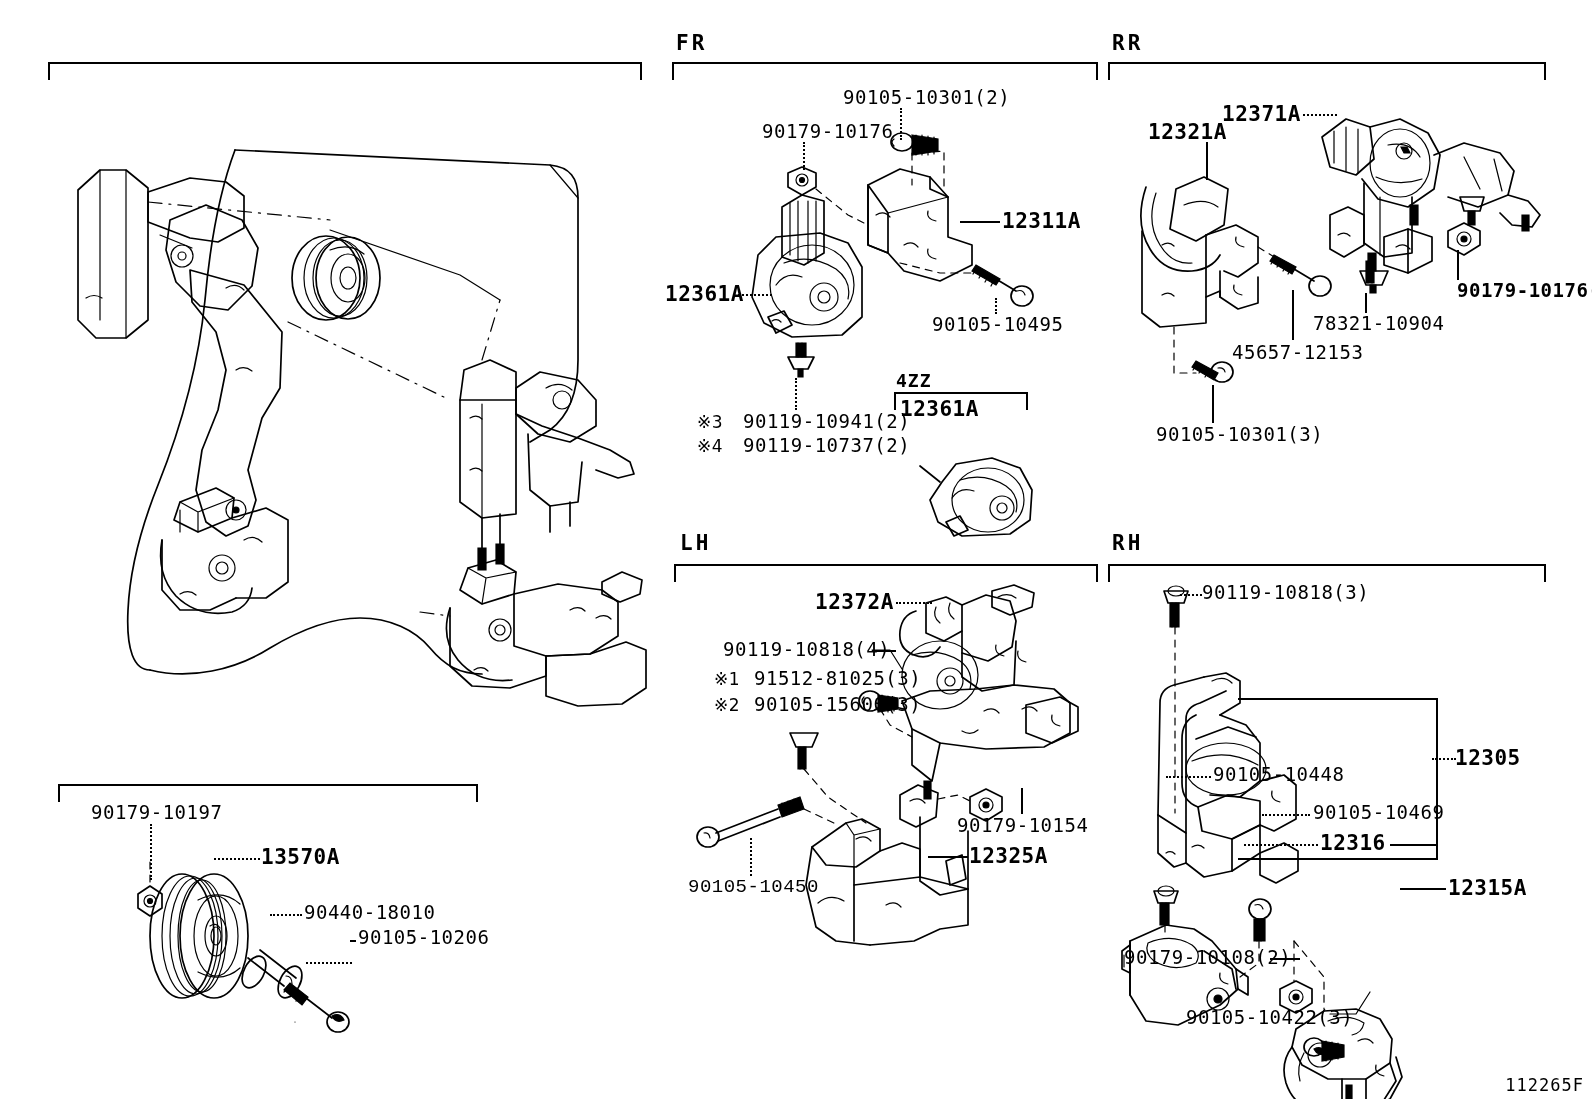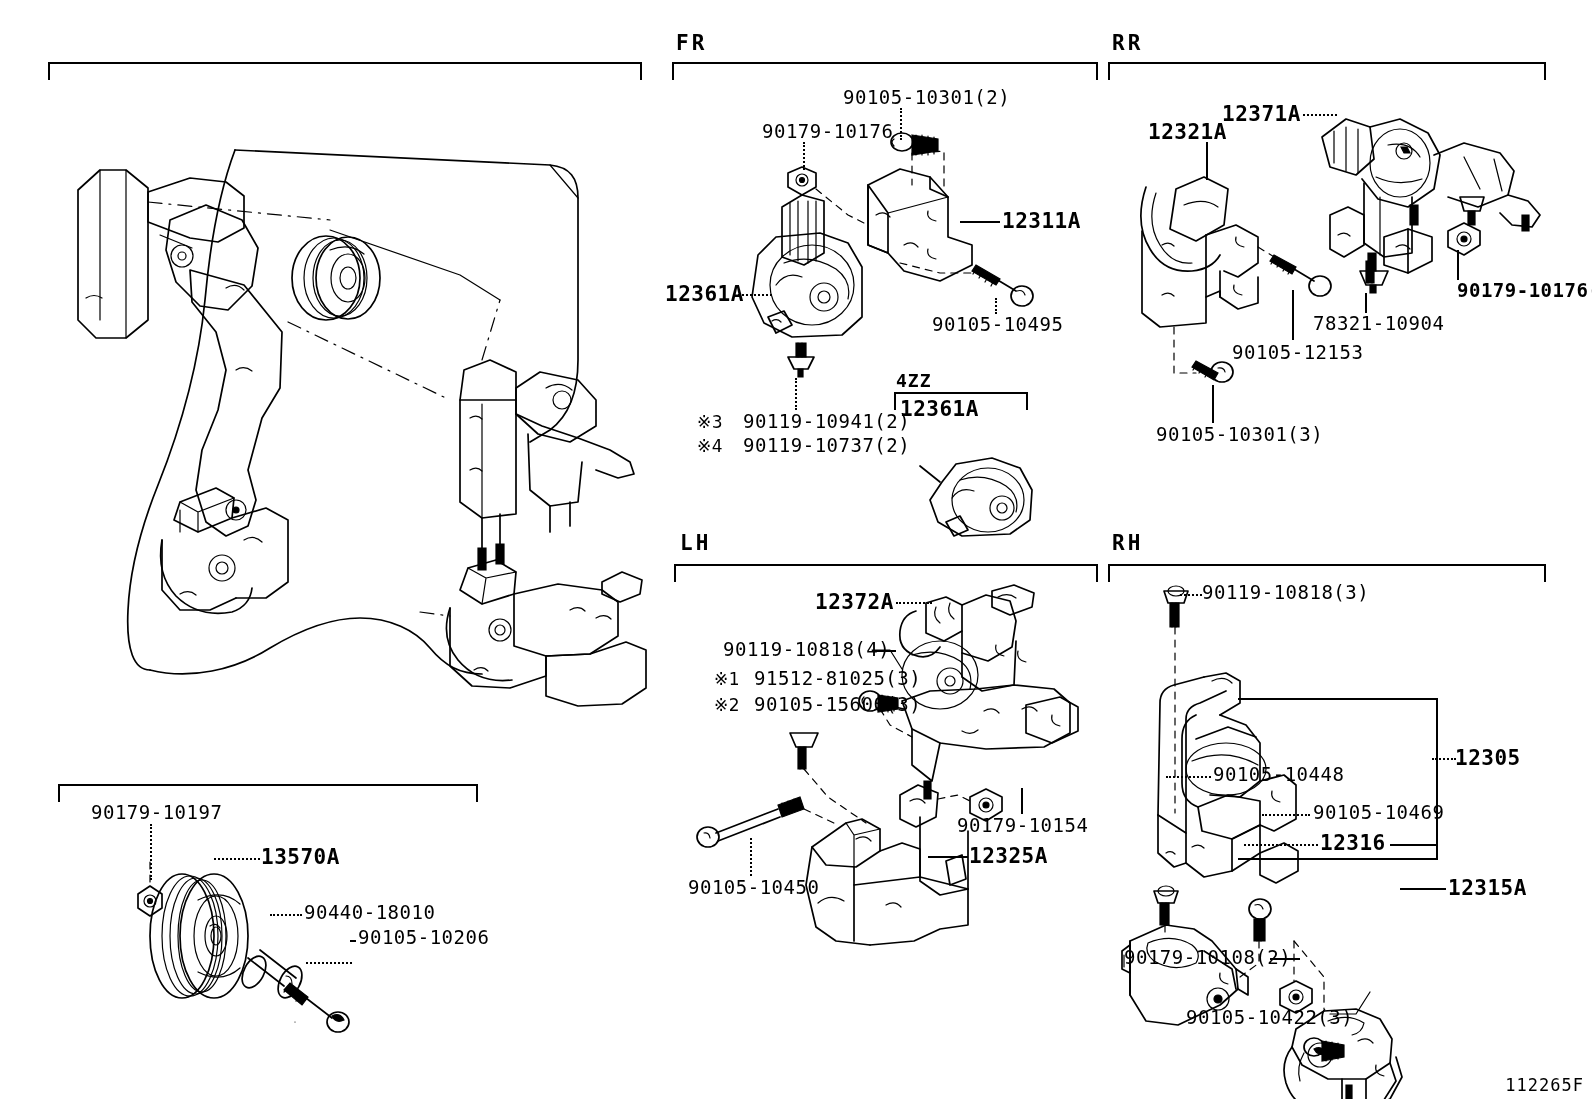--- a/index.html
+++ b/index.html
@@ -357,21 +357,21 @@
 
   <div class="lbl big" style="left:1222px;top:103px;">12371A</div>
   <div class="dot-h" style="left:1303px;top:114px;width:34px;"></div>
 
   <div class="lbl" style="left:1457px;top:281px;font-weight:bold;">90179-10176(3)</div>
   <div class="ln v" style="left:1457px;top:250px;height:30px;"></div>
 
   <div class="lbl" style="left:1313px;top:314px;">78321-10904</div>
   <div class="ln v" style="left:1365px;top:293px;height:20px;"></div>
 
-  <div class="lbl" style="left:1232px;top:343px;">90105-12153</div>
+  <div class="lbl" style="left:1232px;top:343px;">45657-12153</div>
   <div class="ln v" style="left:1292px;top:290px;height:50px;"></div>
 
   <div class="lbl" style="left:1156px;top:425px;">90105-10301(3)</div>
   <div class="ln v" style="left:1212px;top:385px;height:38px;"></div>
 
   <div class="panel" style="left:674px;top:564px;width:424px;">
     <div class="rule"></div>
     <div class="tick-l"></div>
     <div class="tick-r"></div>
   </div>
@@ -467,21 +467,21 @@
 
   <div class="lbl note" style="left:714px;top:669px;">
     <span class="mark">※1</span>
     <span style="margin-left:2px;">91512-81025(3)</span>
   </div>
   <div class="lbl note" style="left:714px;top:695px;">
     <span class="mark">※2</span>
     <span style="margin-left:2px;">90105-15600(3)</span>
   </div>
 
-  <div class="lbl" style="left:688px;top:878px;">90105-10450</div>
+  <div class="lbl" style="left:688px;top:878px;font-family:Liberation Mono, monospace;">90105-10450</div>
   <div class="dot-v" style="left:750px;top:838px;height:38px;"></div>
 
   <div class="lbl" style="left:957px;top:816px;">90179-10154</div>
   <div class="ln v" style="left:1021px;top:788px;height:26px;"></div>
 
   <div class="lbl big" style="left:969px;top:845px;">12325A</div>
   <div class="ln h" style="left:928px;top:856px;width:40px;"></div>
 
   <div class="panel" style="left:1108px;top:564px;width:438px;">
     <div class="rule"></div>

